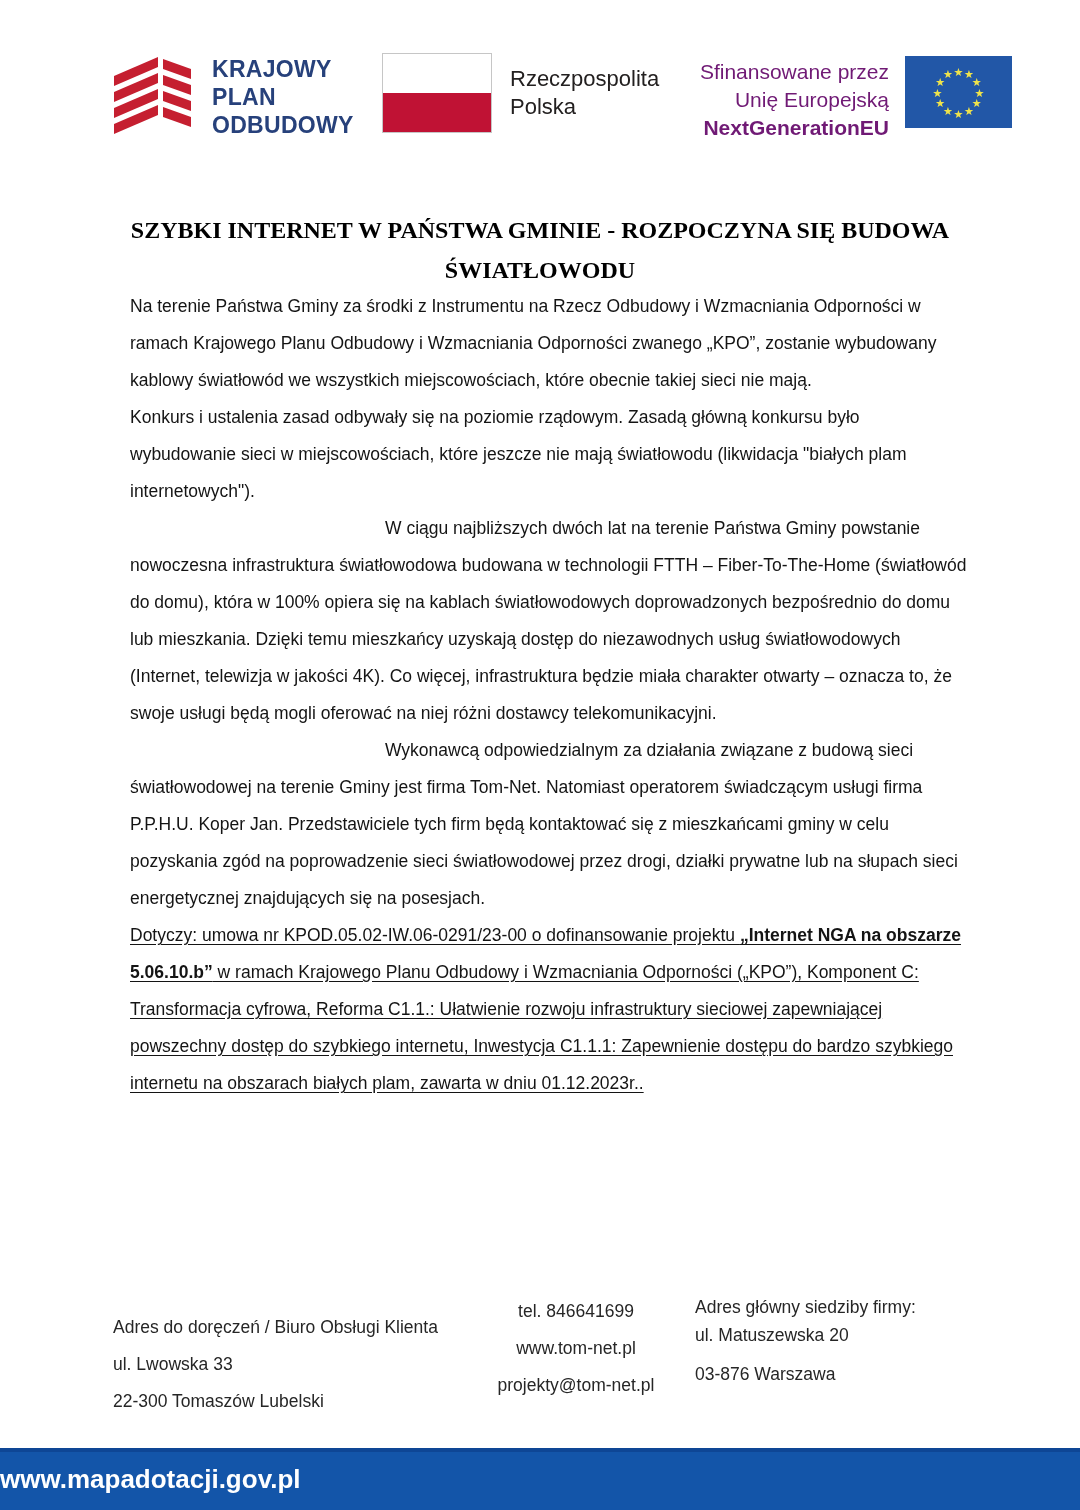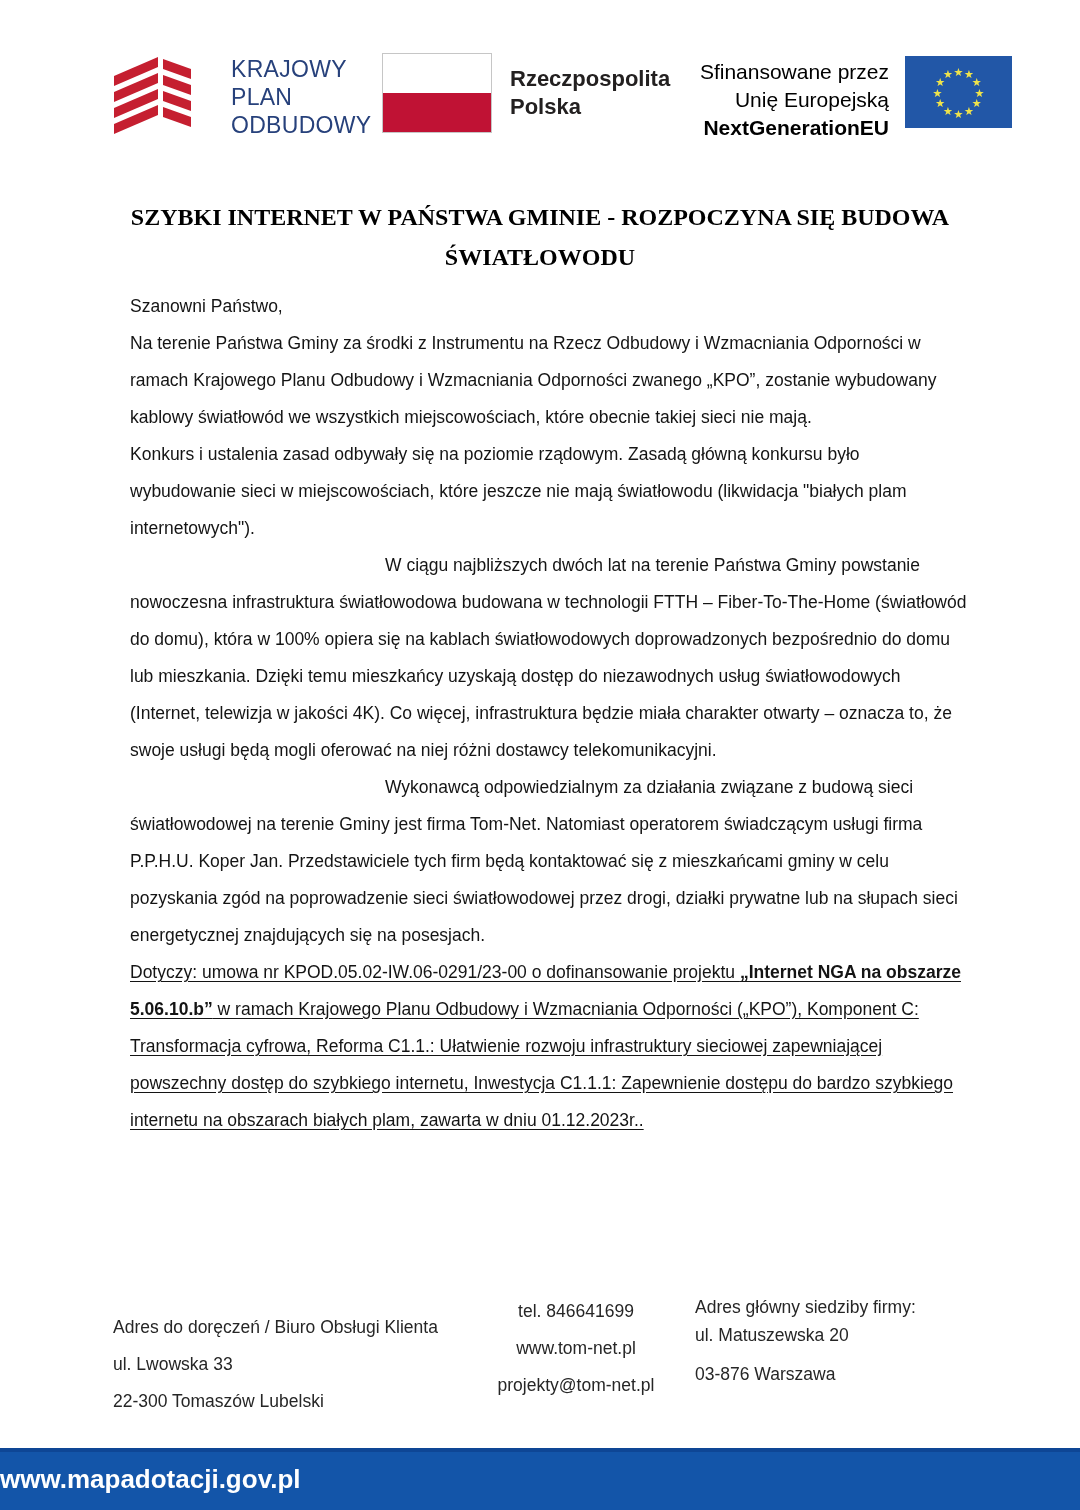--- a/index.html
+++ b/index.html
@@ -5,37 +5,37 @@
   * { margin:0; padding:0; box-sizing:border-box; }
   html,body { background:#e8e8e8; }
   .page {
     position:relative; width:1080px; height:1510px; margin:0 auto;
     background:#ffffff; overflow:hidden;
     font-family:"Liberation Sans", sans-serif; color:#141414;
   }
 
   
   .kpo { position:absolute; left:106px; top:50px; display:flex; align-items:center; gap:14px; }
-  .kpo-text { font-weight:normal; font-size:23px; line-height:28px; color:#27417b; letter-spacing:0.3px;margin-left:19px; }
+  .kpo-text { font-weight:bold; font-size:23px; line-height:28px; color:#27417b; letter-spacing:0.3px; }
   .pl { position:absolute; left:382px; top:53px; display:flex; align-items:center; gap:18px; }
   .pl-flag { width:110px; height:80px; border:1px solid #c6c6c6; }
   .pl-flag .w { height:39px; background:#ffffff; }
   .pl-flag .r { height:39px; background:#c01234; }
-  .pl-text { font-weight:bold; font-size:22px; line-height:28px; color:#232020; }
+  .pl-text { font-weight:normal; font-size:22px; line-height:28px; color:#232020; }
   .eu { position:absolute; left:630px; top:56px; width:382px; display:flex; justify-content:flex-end; align-items:flex-start; gap:16px; }
-  .eu-text { text-align:right; font-size:21px; line-height:28px; color:#000000; padding-top:2px; }
+  .eu-text { text-align:right; font-size:21px; line-height:28px; color:#701a75; padding-top:2px; }
   .eu-text .b3 { font-weight:bold; }
 
   
   .title {
     position:absolute; top:196px; left:0; width:100%; text-align:center;
     font-family:"Liberation Serif", serif; font-weight:bold; font-size:24px;
     line-height:40px; color:#000;
   }
-  .title-inner { max-width:880px; margin:1px auto;font-family:Liberation Serif, serif; }
+  .title-inner { max-width:880px; margin:14px auto;font-family:Liberation Serif, serif; }
 
   
   .bodytext { position:absolute; left:130px; top:288px; width:840px; font-size:17.5px; line-height:37px; }
   .bodytext p { margin:0; }
   .indent { text-indent:255px; }
   .reference { margin-top:27px; text-decoration:underline; text-underline-offset:3px; }
 
   
   .footer { position:absolute; top:1293px; left:0; width:100%; font-size:17.5px; color:#262626; }
   .f1 { position:absolute; left:113px; top:16px; line-height:37px; }
@@ -115,21 +115,20 @@
         </g>
       </svg>
     </span>
   </div>
 
   <div class="title">
     <div class="title-inner">SZYBKI INTERNET W PAŃSTWA GMINIE - ROZPOCZYNA SIĘ BUDOWA ŚWIATŁOWODU</div>
   </div>
 
   <div class="bodytext">
-    <p>Szanowni Państwo,</p>
     <p>Na terenie Państwa Gminy za środki z Instrumentu na Rzecz Odbudowy i Wzmacniania Odporności w ramach Krajowego Planu Odbudowy i Wzmacniania Odporności zwanego „KPO”, zostanie wybudowany kablowy światłowód we wszystkich miejscowościach, które obecnie takiej sieci nie mają.</p>
     <p>Konkurs i ustalenia zasad odbywały się na poziomie rządowym. Zasadą główną konkursu było wybudowanie sieci w miejscowościach, które jeszcze nie mają światłowodu (likwidacja "białych plam internetowych").</p>
     <p class="indent">W ciągu najbliższych dwóch lat na terenie Państwa Gminy powstanie nowoczesna infrastruktura światłowodowa budowana w technologii FTTH – Fiber-To-The-Home (światłowód do domu), która w 100% opiera się na kablach światłowodowych doprowadzonych bezpośrednio do domu lub mieszkania. Dzięki temu mieszkańcy uzyskają dostęp do niezawodnych usług światłowodowych (Internet, telewizja w jakości 4K). Co więcej, infrastruktura będzie miała charakter otwarty – oznacza to, że swoje usługi będą mogli oferować na niej różni dostawcy telekomunikacyjni.</p>
     <p class="indent">Wykonawcą odpowiedzialnym za działania związane z budową sieci światłowodowej na terenie Gminy jest firma Tom-Net. Natomiast operatorem świadczącym usługi firma P.P.H.U. Koper Jan. Przedstawiciele tych firm będą kontaktować się z mieszkańcami gminy w celu pozyskania zgód na poprowadzenie sieci światłowodowej przez drogi, działki prywatne lub na słupach sieci energetycznej znajdujących się na posesjach.</p>
     <p class="reference"><span>Dotyczy: umowa nr KPOD.05.02-IW.06-0291/23-00 o dofinansowanie projektu </span><strong>„Internet NGA na obszarze 5.06.10.b”</strong><span> w ramach Krajowego Planu Odbudowy i Wzmacniania Odporności („KPO”), Komponent C: Transformacja cyfrowa, Reforma C1.1.: Ułatwienie rozwoju infrastruktury sieciowej zapewniającej powszechny dostęp do szybkiego internetu, Inwestycja C1.1.1: Zapewnienie dostępu do bardzo szybkiego internetu na obszarach białych plam, zawarta w dniu 01.12.2023r..</span></p>
   </div>
 
   <div class="footer">
     <div class="f1">
       <div>Adres do doręczeń / Biuro Obsługi Klienta</div>

